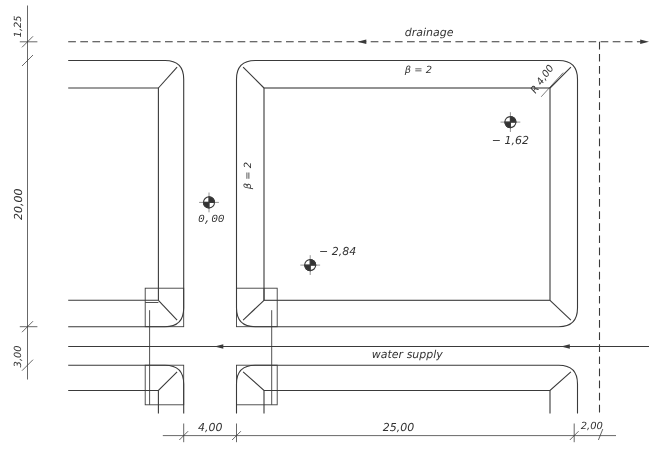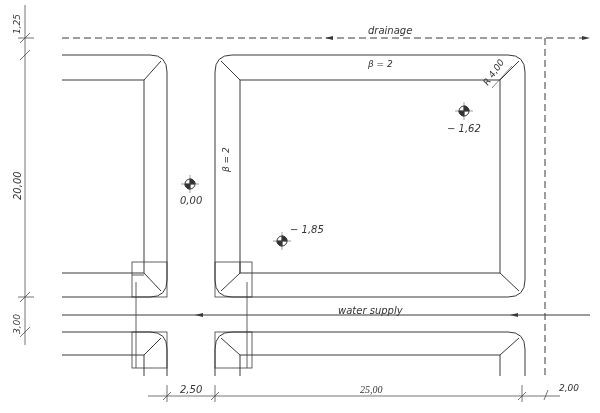--- a/index.html
+++ b/index.html
@@ -108,28 +108,28 @@
       <line x1="163" y1="400" x2="171" y2="392"></line>
     <line x1="215" y1="385" x2="215" y2="402"></line>
       <line x1="211" y1="400" x2="219" y2="392"></line>
     <line x1="522" y1="385" x2="522" y2="402"></line>
       <line x1="518" y1="400" x2="526" y2="392"></line>
     <line x1="548" y1="390" x2="544" y2="400"></line>
   </g>
 </svg>
 
 <div class="lbl" style="left:368px; top:26px;">drainage</div>
-<div class="lbl" style="left:338px; top:306px;">water supply</div>
+<div class="lbl" style="left:338px; top:318px;">water supply</div>
 <div class="lbl" style="left:368px; top:60px; font-size:9px;">β = 2</div>
 <div class="lbl v" style="left:222px; top:172px; font-size:9px;">β = 2</div>
 <div class="lbl" style="left:482px; top:82px; font-size:9px; transform:rotate(-55deg); transform-origin:left top;">R 4,00</div>
 
-<div class="lbl" style="left:180px; top:196px;">0,00</div>
-<div class="lbl" style="left:290px; top:225px;">− 1,85</div>
+<div class="lbl" style="left:180px; top:196px;font-family:Liberation Mono, monospace;">0,00</div>
+<div class="lbl" style="left:290px; top:225px;">− 2,84</div>
 <div class="lbl" style="left:447px; top:124px;">− 1,62</div>
 
 <div class="lbl v" style="left:13px; top:34px; font-size:9px;">1,25</div>
 <div class="lbl v" style="left:13px; top:200px;">20,00</div>
 <div class="lbl v" style="left:13px; top:334px; font-size:9px;">3,00</div>
 
-<div class="lbl" style="left:180px; top:385px;">2,50</div>
-<div class="lbl" style="left:360px; top:385px;font-family:Liberation Serif, serif;">25,00</div>
-<div class="lbl" style="left:528px; top:384px; font-size:9px;margin-left:31px;">2,00</div>
+<div class="lbl" style="left:180px; top:385px;">4,00</div>
+<div class="lbl" style="left:348px; top:385px;">25,00</div>
+<div class="lbl" style="left:528px; top:384px; font-size:9px;">2,00</div>
 
 </body></html>

